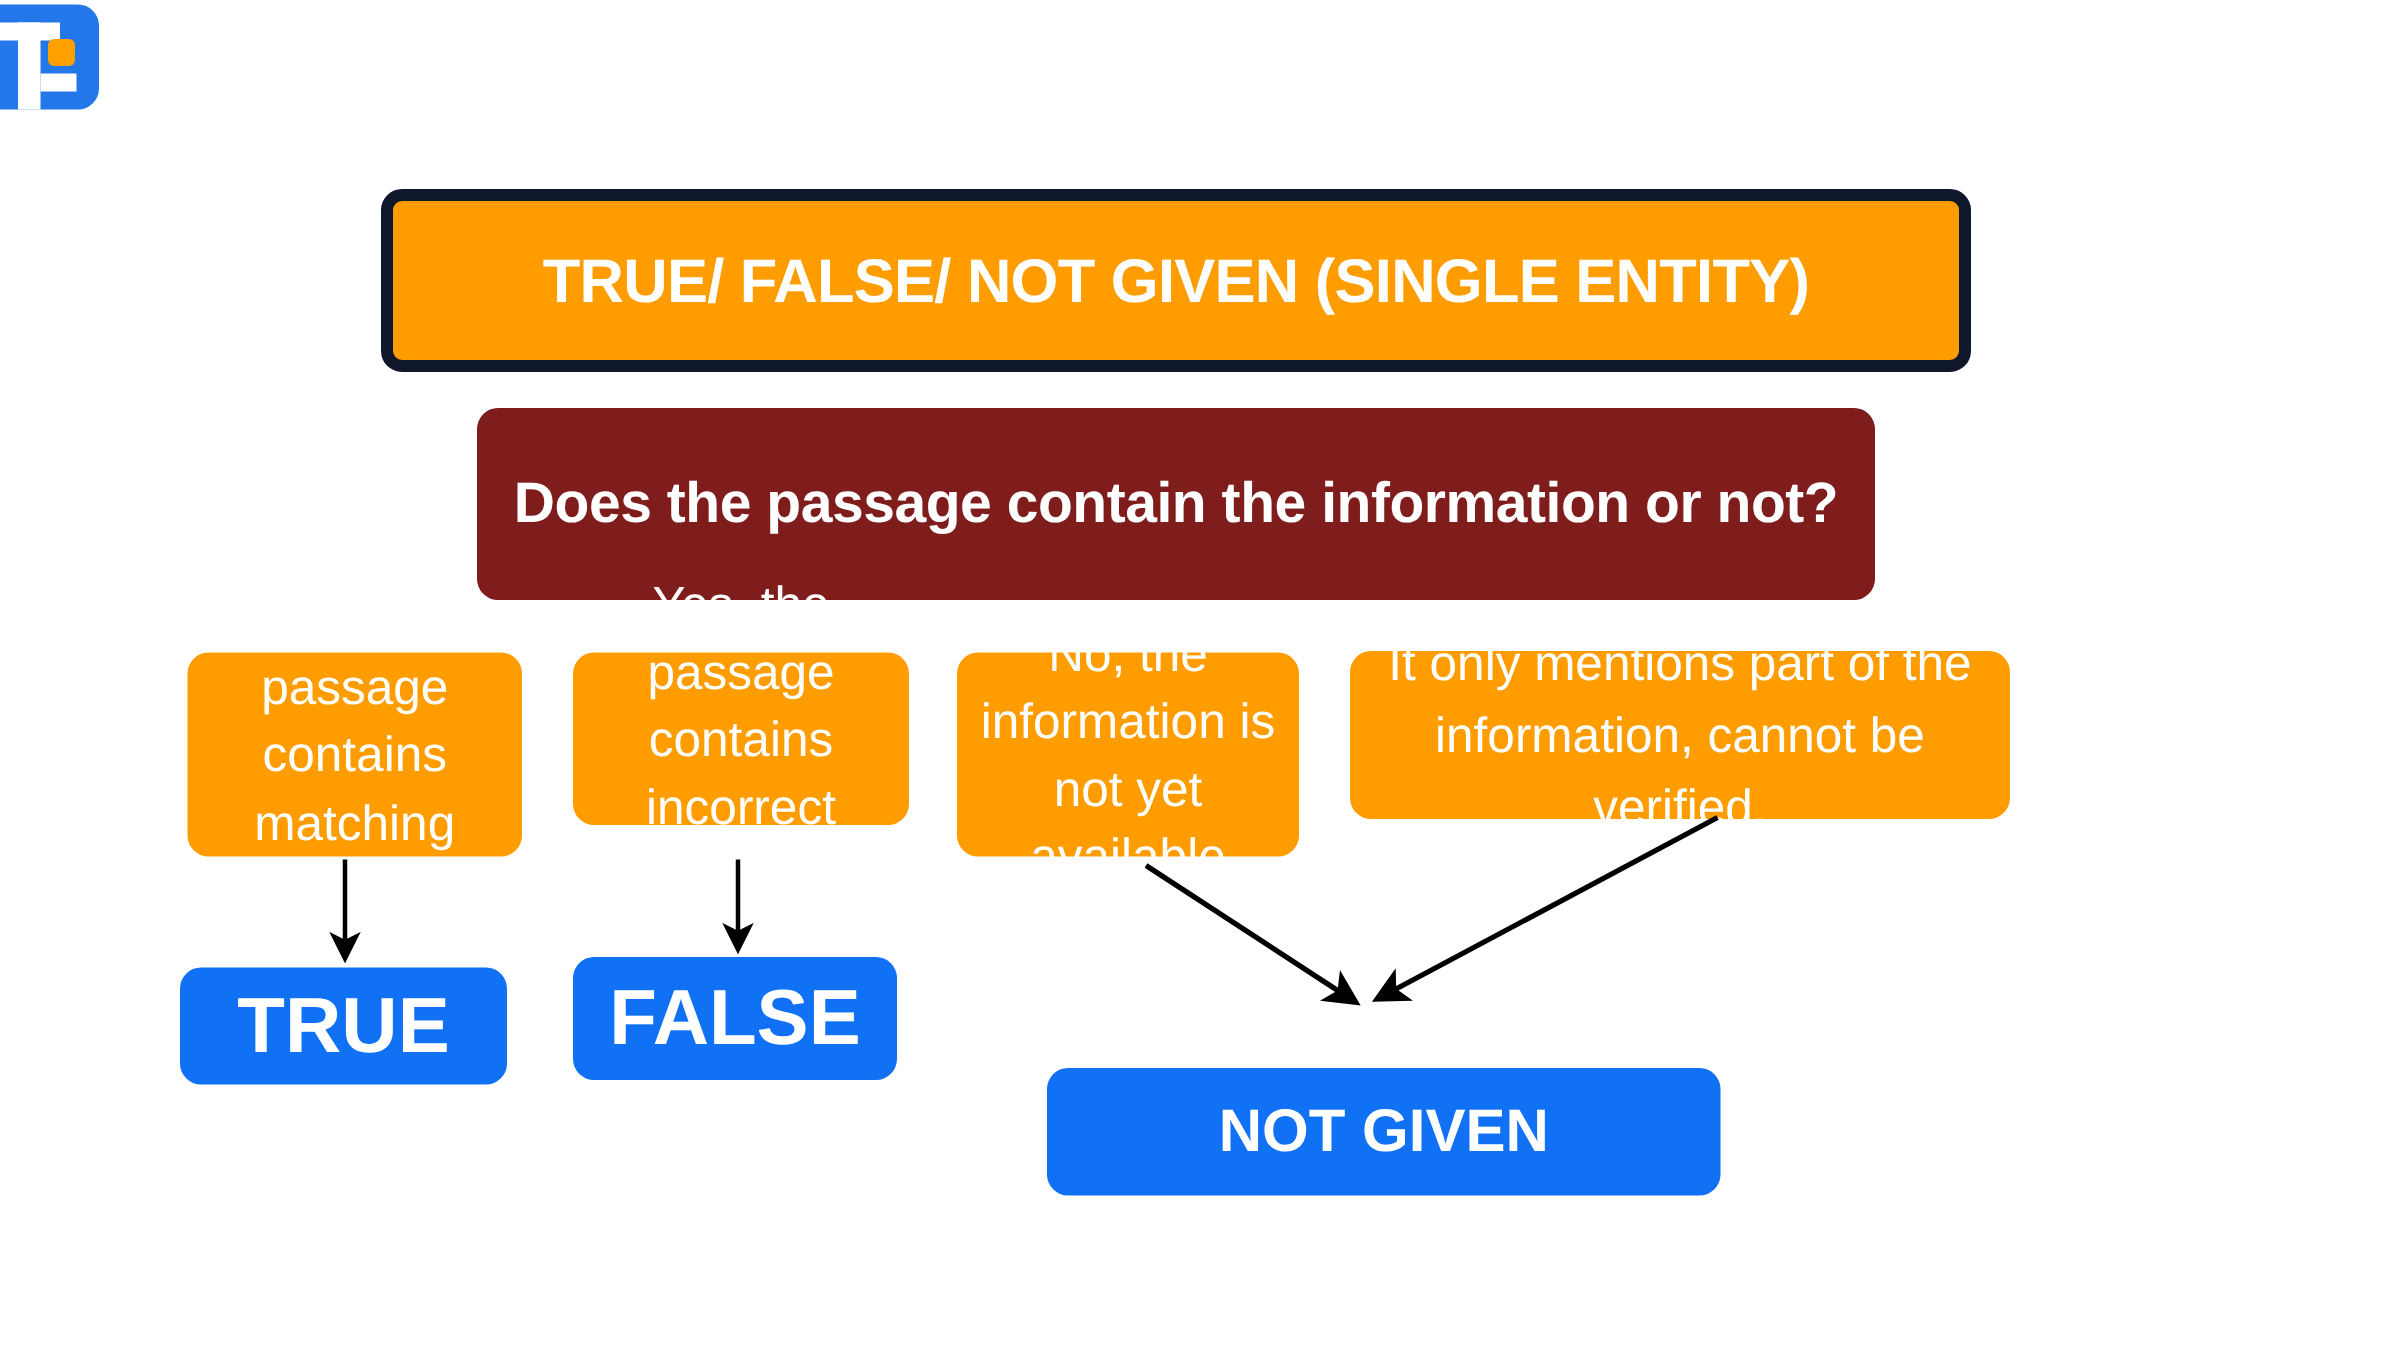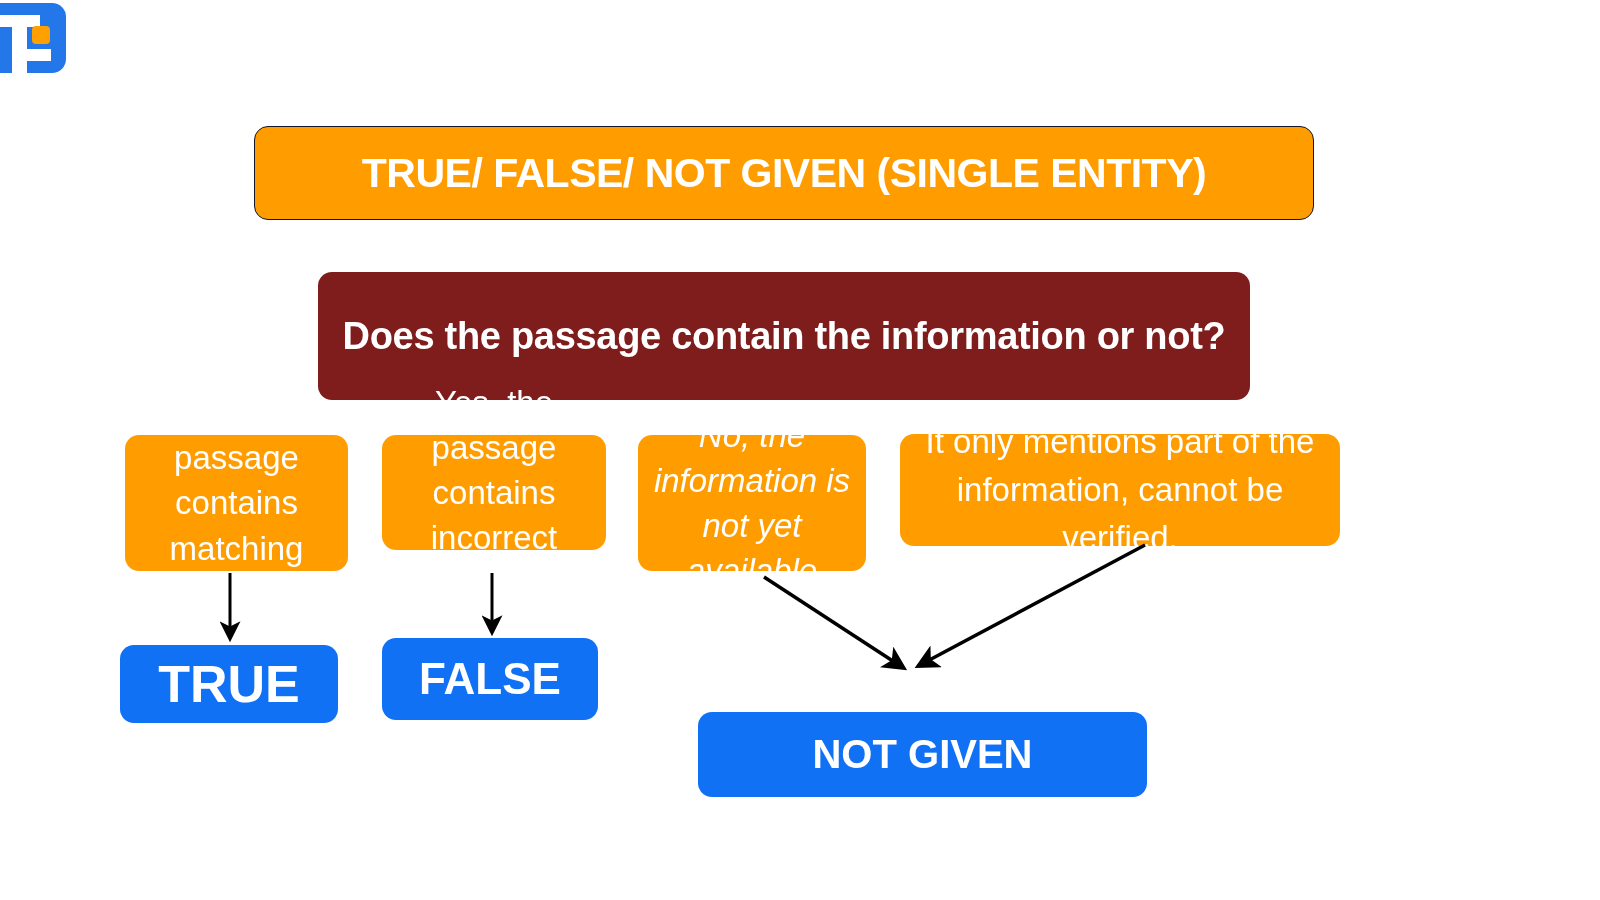--- a/index.html
+++ b/index.html
@@ -83,24 +83,24 @@
     margin-left: 14px;
     line-height: 1;
   }
 
   
   #title-banner {
     position: absolute;
     left: 254px;
     top: 126px;
     width: 1060px;
-    height: 94px;
+    height: 122px;
     box-sizing: border-box;
     background: #FF9D00;
-    border: 1px solid #0f172a;
+    border: 8px solid #0f172a;
     border-radius: 14px;
     display: flex;
     align-items: center;
     justify-content: center;
   }
   #title-banner .banner-text {
     color: #ffffff;
     font-size: 41px;
     font-weight: bold;
     letter-spacing: -0.5px;
@@ -144,21 +144,21 @@
   }
   .cond-box .cond-text {
     color: #ffffff;
     font-size: 33px;
     font-weight: normal;
     line-height: 1.37;
     text-align: center;
   }
   #cond-box-1 { left: 125px; top: 435px; width: 223px; height: 136px; }
   #cond-box-2 { left: 382px; top: 435px; width: 224px; height: 115px; }
-  #cond-box-3 { left: 638px; top: 435px; width: 228px; height: 136px; font-style: italic; }
+  #cond-box-3 { left: 638px; top: 435px; width: 228px; height: 136px; }
   #cond-box-4 { left: 900px; top: 434px; width: 440px; height: 112px; }
   #cond-box-4 .cond-text { line-height: 1.45; }
 
   
   .result-box {
     position: absolute;
     background: #1171F5;
     border-radius: 14px;
     display: flex;
     align-items: center;
@@ -167,21 +167,21 @@
   }
   .result-box .result-text {
     color: #ffffff;
     font-weight: bold;
     letter-spacing: 0px;
     white-space: nowrap;
   }
   #result-true  { left: 120px; top: 645px; width: 218px; height: 78px; }
   #result-true  .result-text { font-size: 52px; text-align: right; }
   #result-false { left: 382px; top: 638px; width: 216px; height: 82px; }
-  #result-false .result-text { font-size: 44px; }
+  #result-false .result-text { font-size: 52px; }
   #result-notgiven { left: 698px; top: 680px; width: 449px; height: 85px; margin-top: 32px; }
   #result-notgiven .result-text { font-size: 40px; }
 
   
   #arrow-layer {
     position: absolute;
     left: 0;
     top: 0;
     width: 1600px;
     height: 900px;

